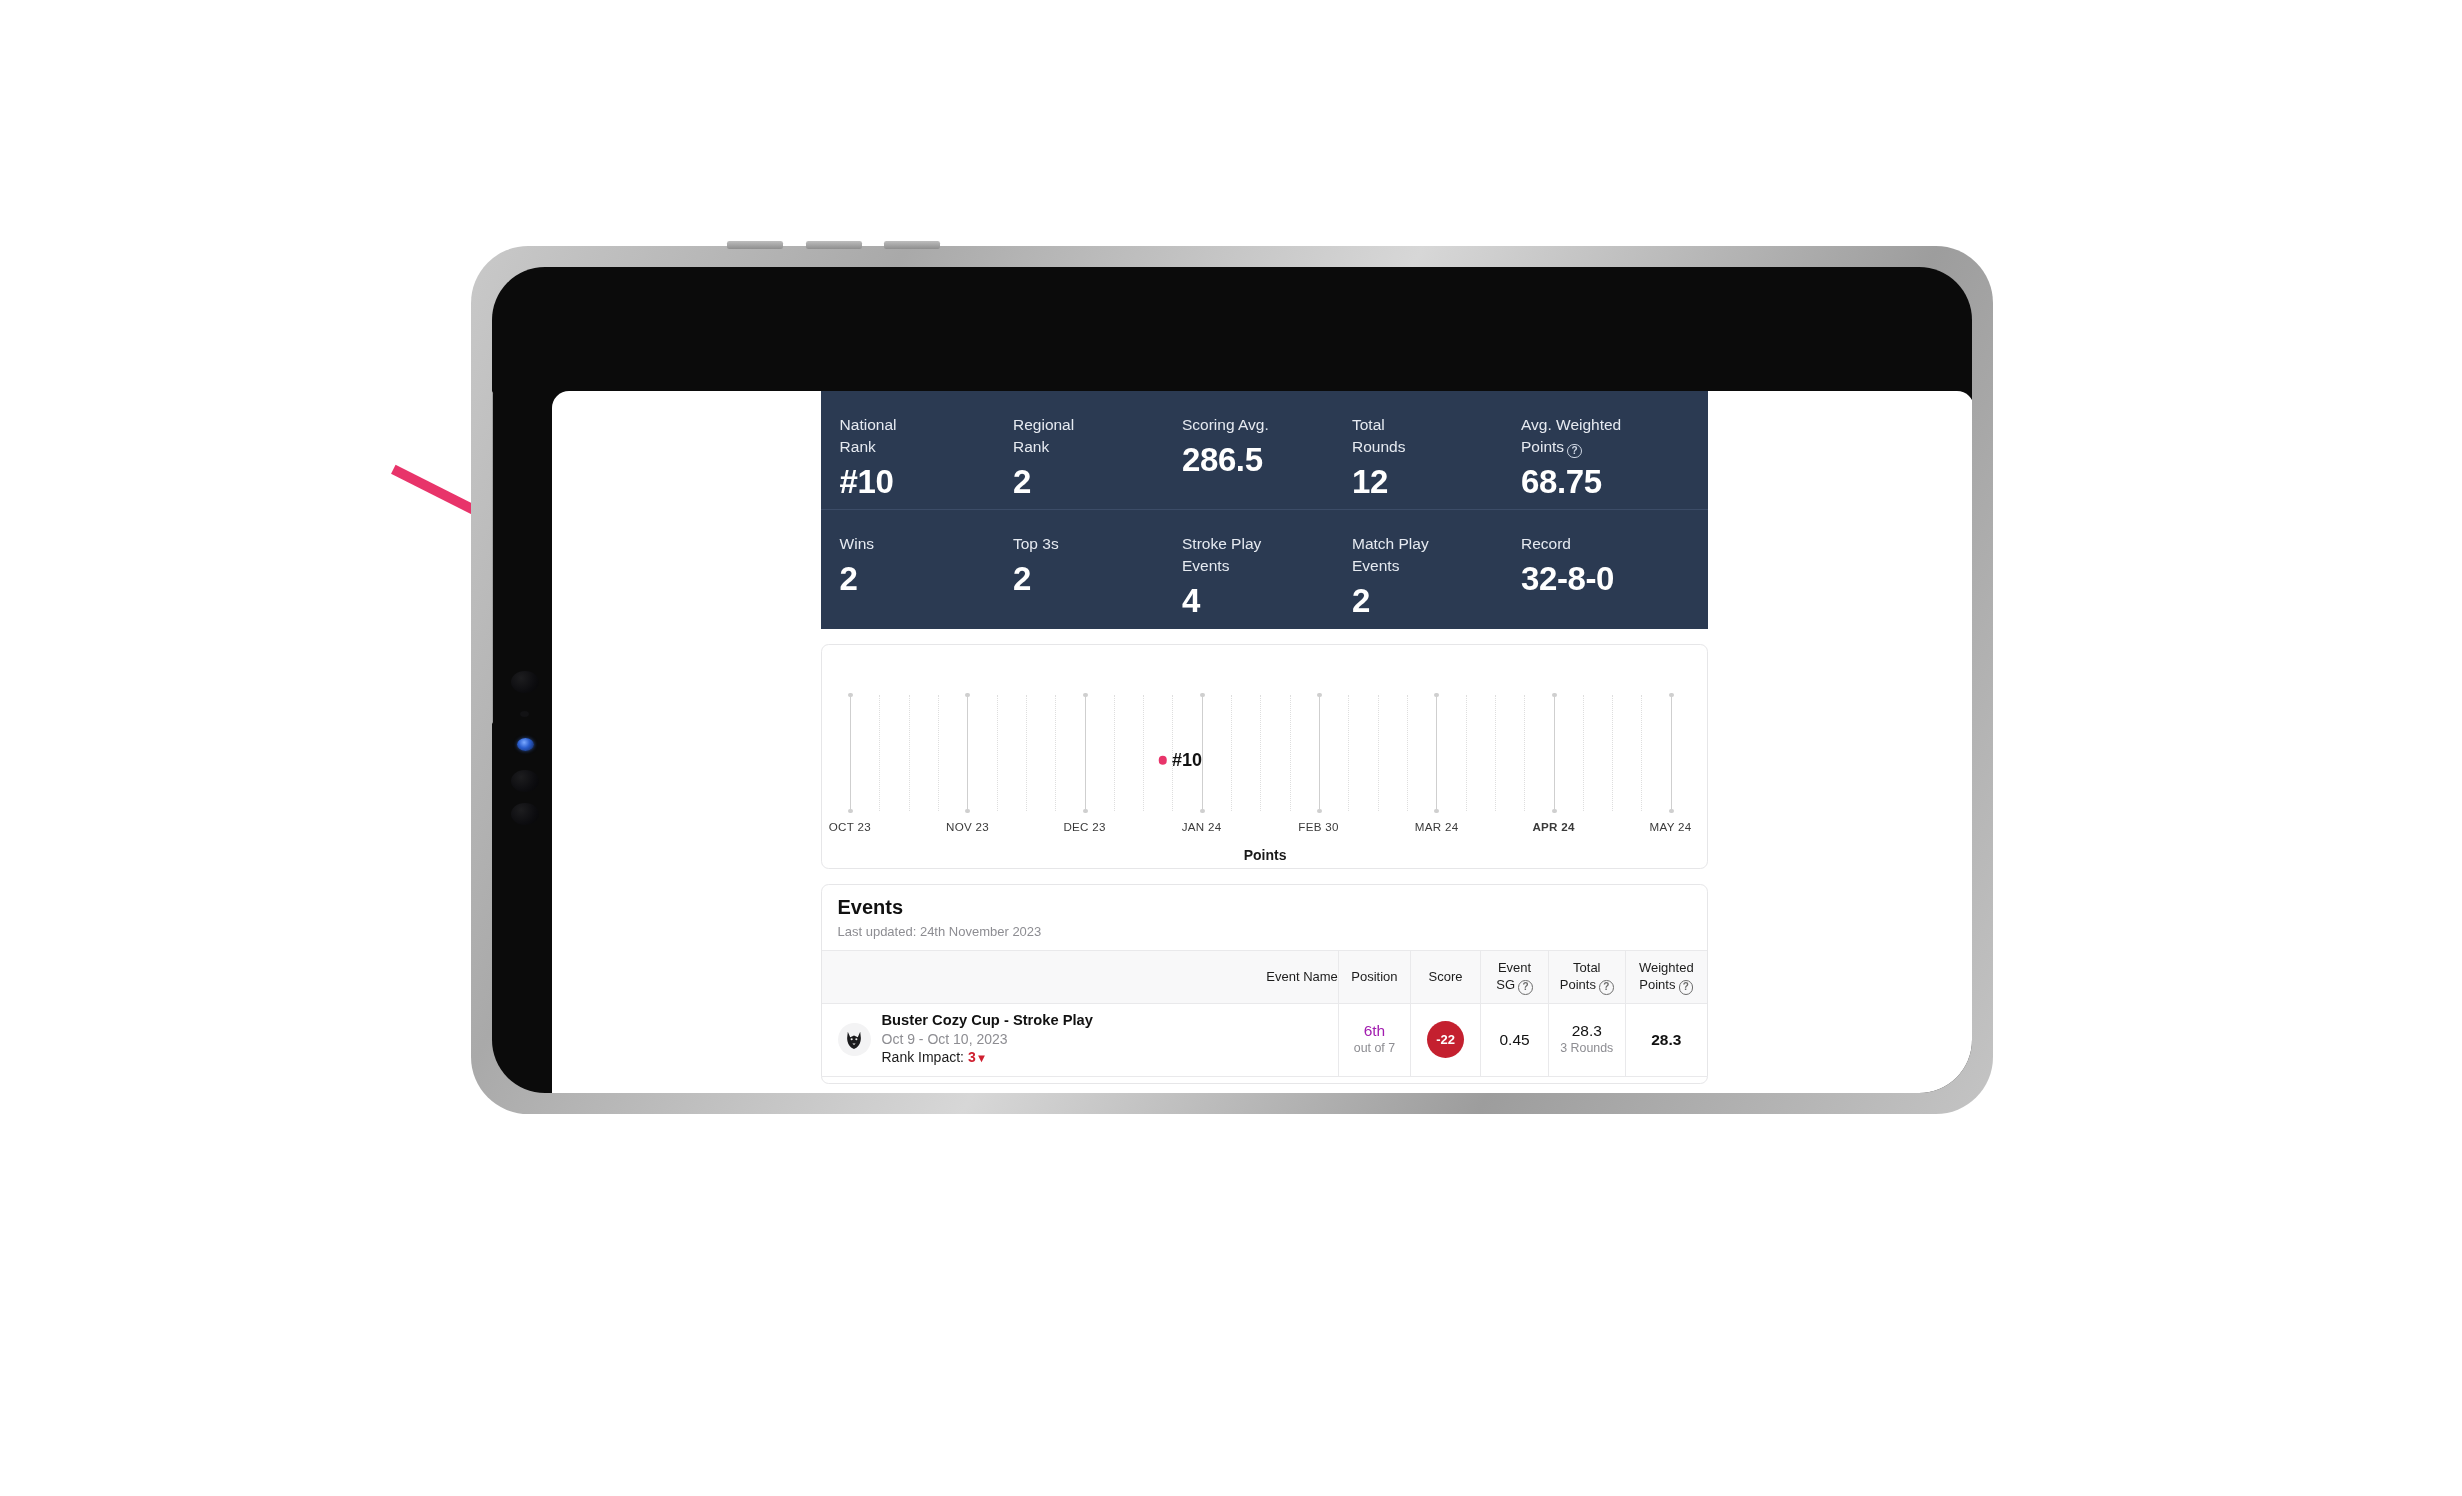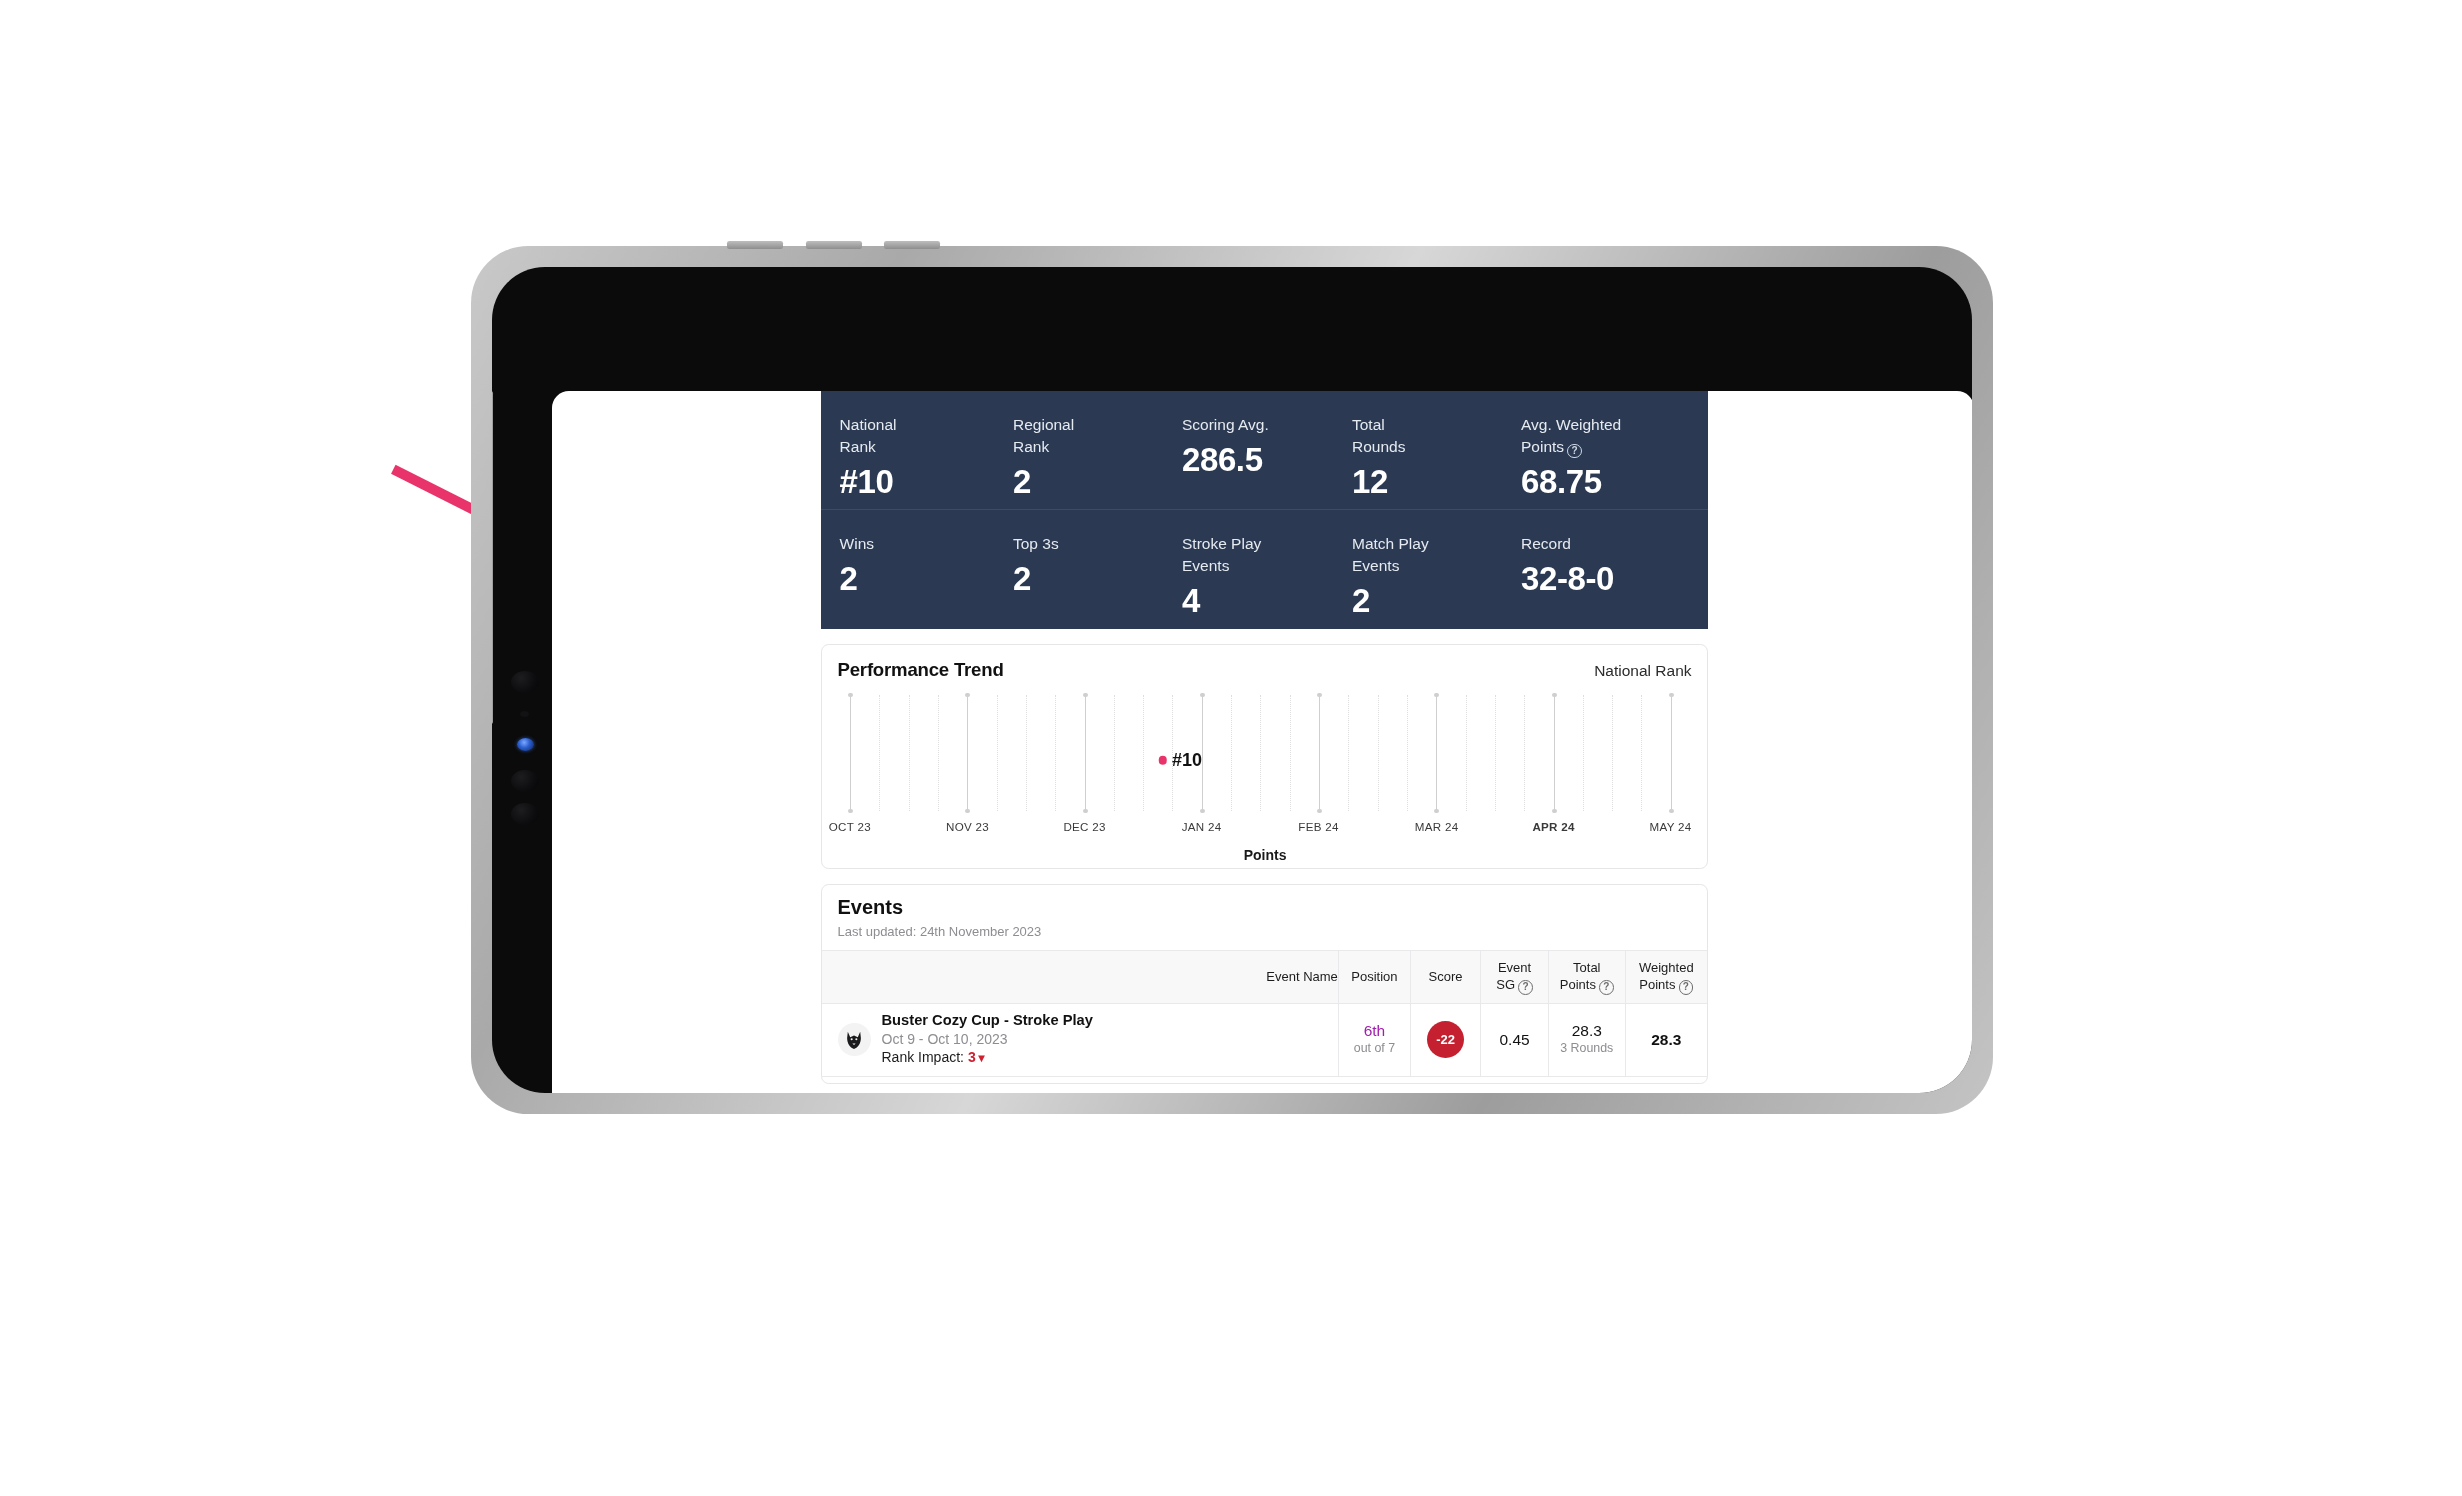--- a/index.html
+++ b/index.html
@@ -329,24 +329,20 @@
               <div class="val">2</div>
             </div>
             <div class="stat" style="left:700px;">
               <div class="lbl">Record</div>
               <div class="val">32-8-0</div>
             </div>
           </div>
         </section>
 
         <section id="trend-card" class="card">
-          <div id="trend-head">
-            <div id="trend-title">Performance Trend</div>
-            <div id="trend-series">National Rank</div>
-          </div>
           <div id="chart">
             <div id="plot">
                 <div class="gl-major" style="left: 0px;"></div>
                 <div class="gl-minor" style="left: 29px;"></div>
                 <div class="gl-minor" style="left: 59px;"></div>
                 <div class="gl-minor" style="left: 88px;"></div>
                 <div class="gl-major" style="left: 117px;"></div>
                 <div class="gl-minor" style="left: 147px;"></div>
                 <div class="gl-minor" style="left: 176px;"></div>
                 <div class="gl-minor" style="left: 205px;"></div>
@@ -372,21 +368,21 @@
                 <div class="gl-minor" style="left: 791px;"></div>
                 <div class="gl-major" style="left: 821px;"></div>
                 <div id="datapoint" style="left: 313px; top: 65px;"></div>
                 <div id="datalabel" style="left: 322px; top: 65px;">#10</div>
               </div>
             <div id="xaxis-title">Points</div>
           <div class="xtick" style="left: 9.3px;">OCT 23</div>
               <div class="xtick" style="left: 127px;">NOV 23</div>
               <div class="xtick" style="left: 244px;">DEC 23</div>
               <div class="xtick" style="left: 361px;">JAN 24</div>
-              <div class="xtick" style="left: 478px;">FEB 24</div>
+              <div class="xtick" style="left: 478px;">FEB 30</div>
               <div class="xtick" style="left: 596px;">MAR 24</div>
               <div class="xtick" style="left: 713px; font-weight: bold;">APR 24</div>
               <div class="xtick" style="left: 830px;">MAY 24</div>
             </div>
         </section>
 
         <section id="events-card" class="card">
           <div id="events-head">
             <div id="events-title">Events</div>
             <div id="events-sub">Last updated: 24th November 2023</div>

